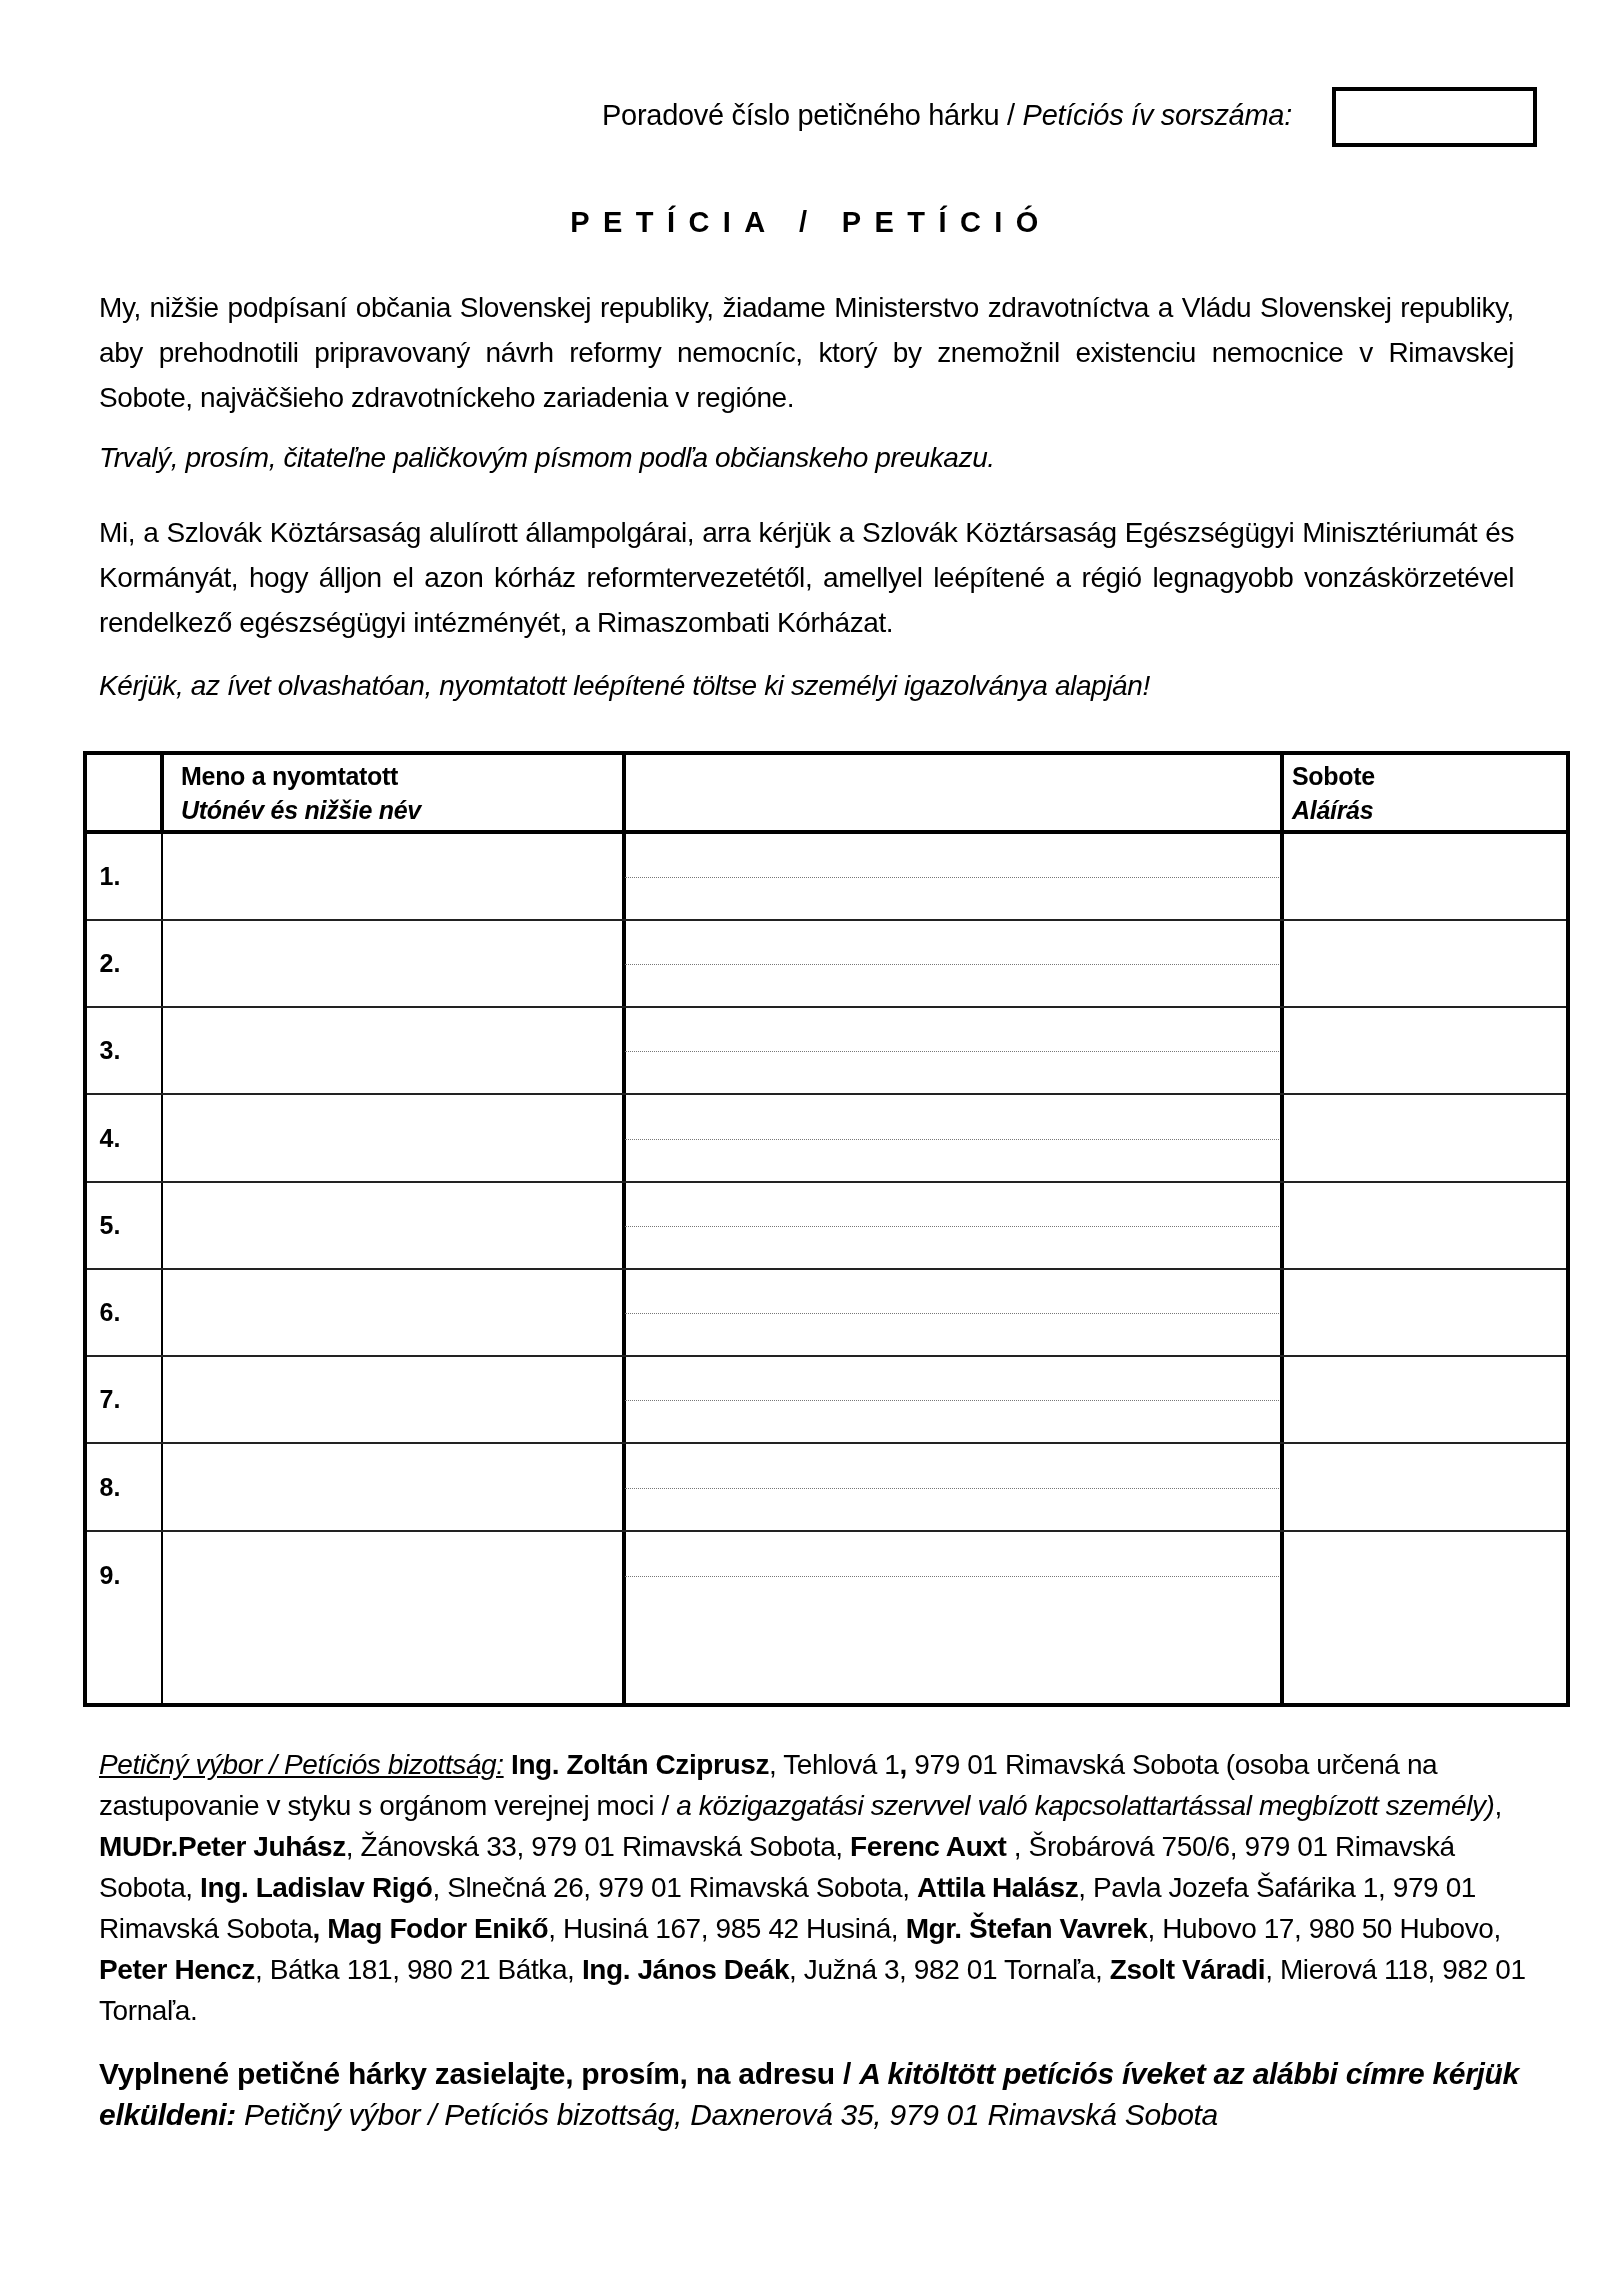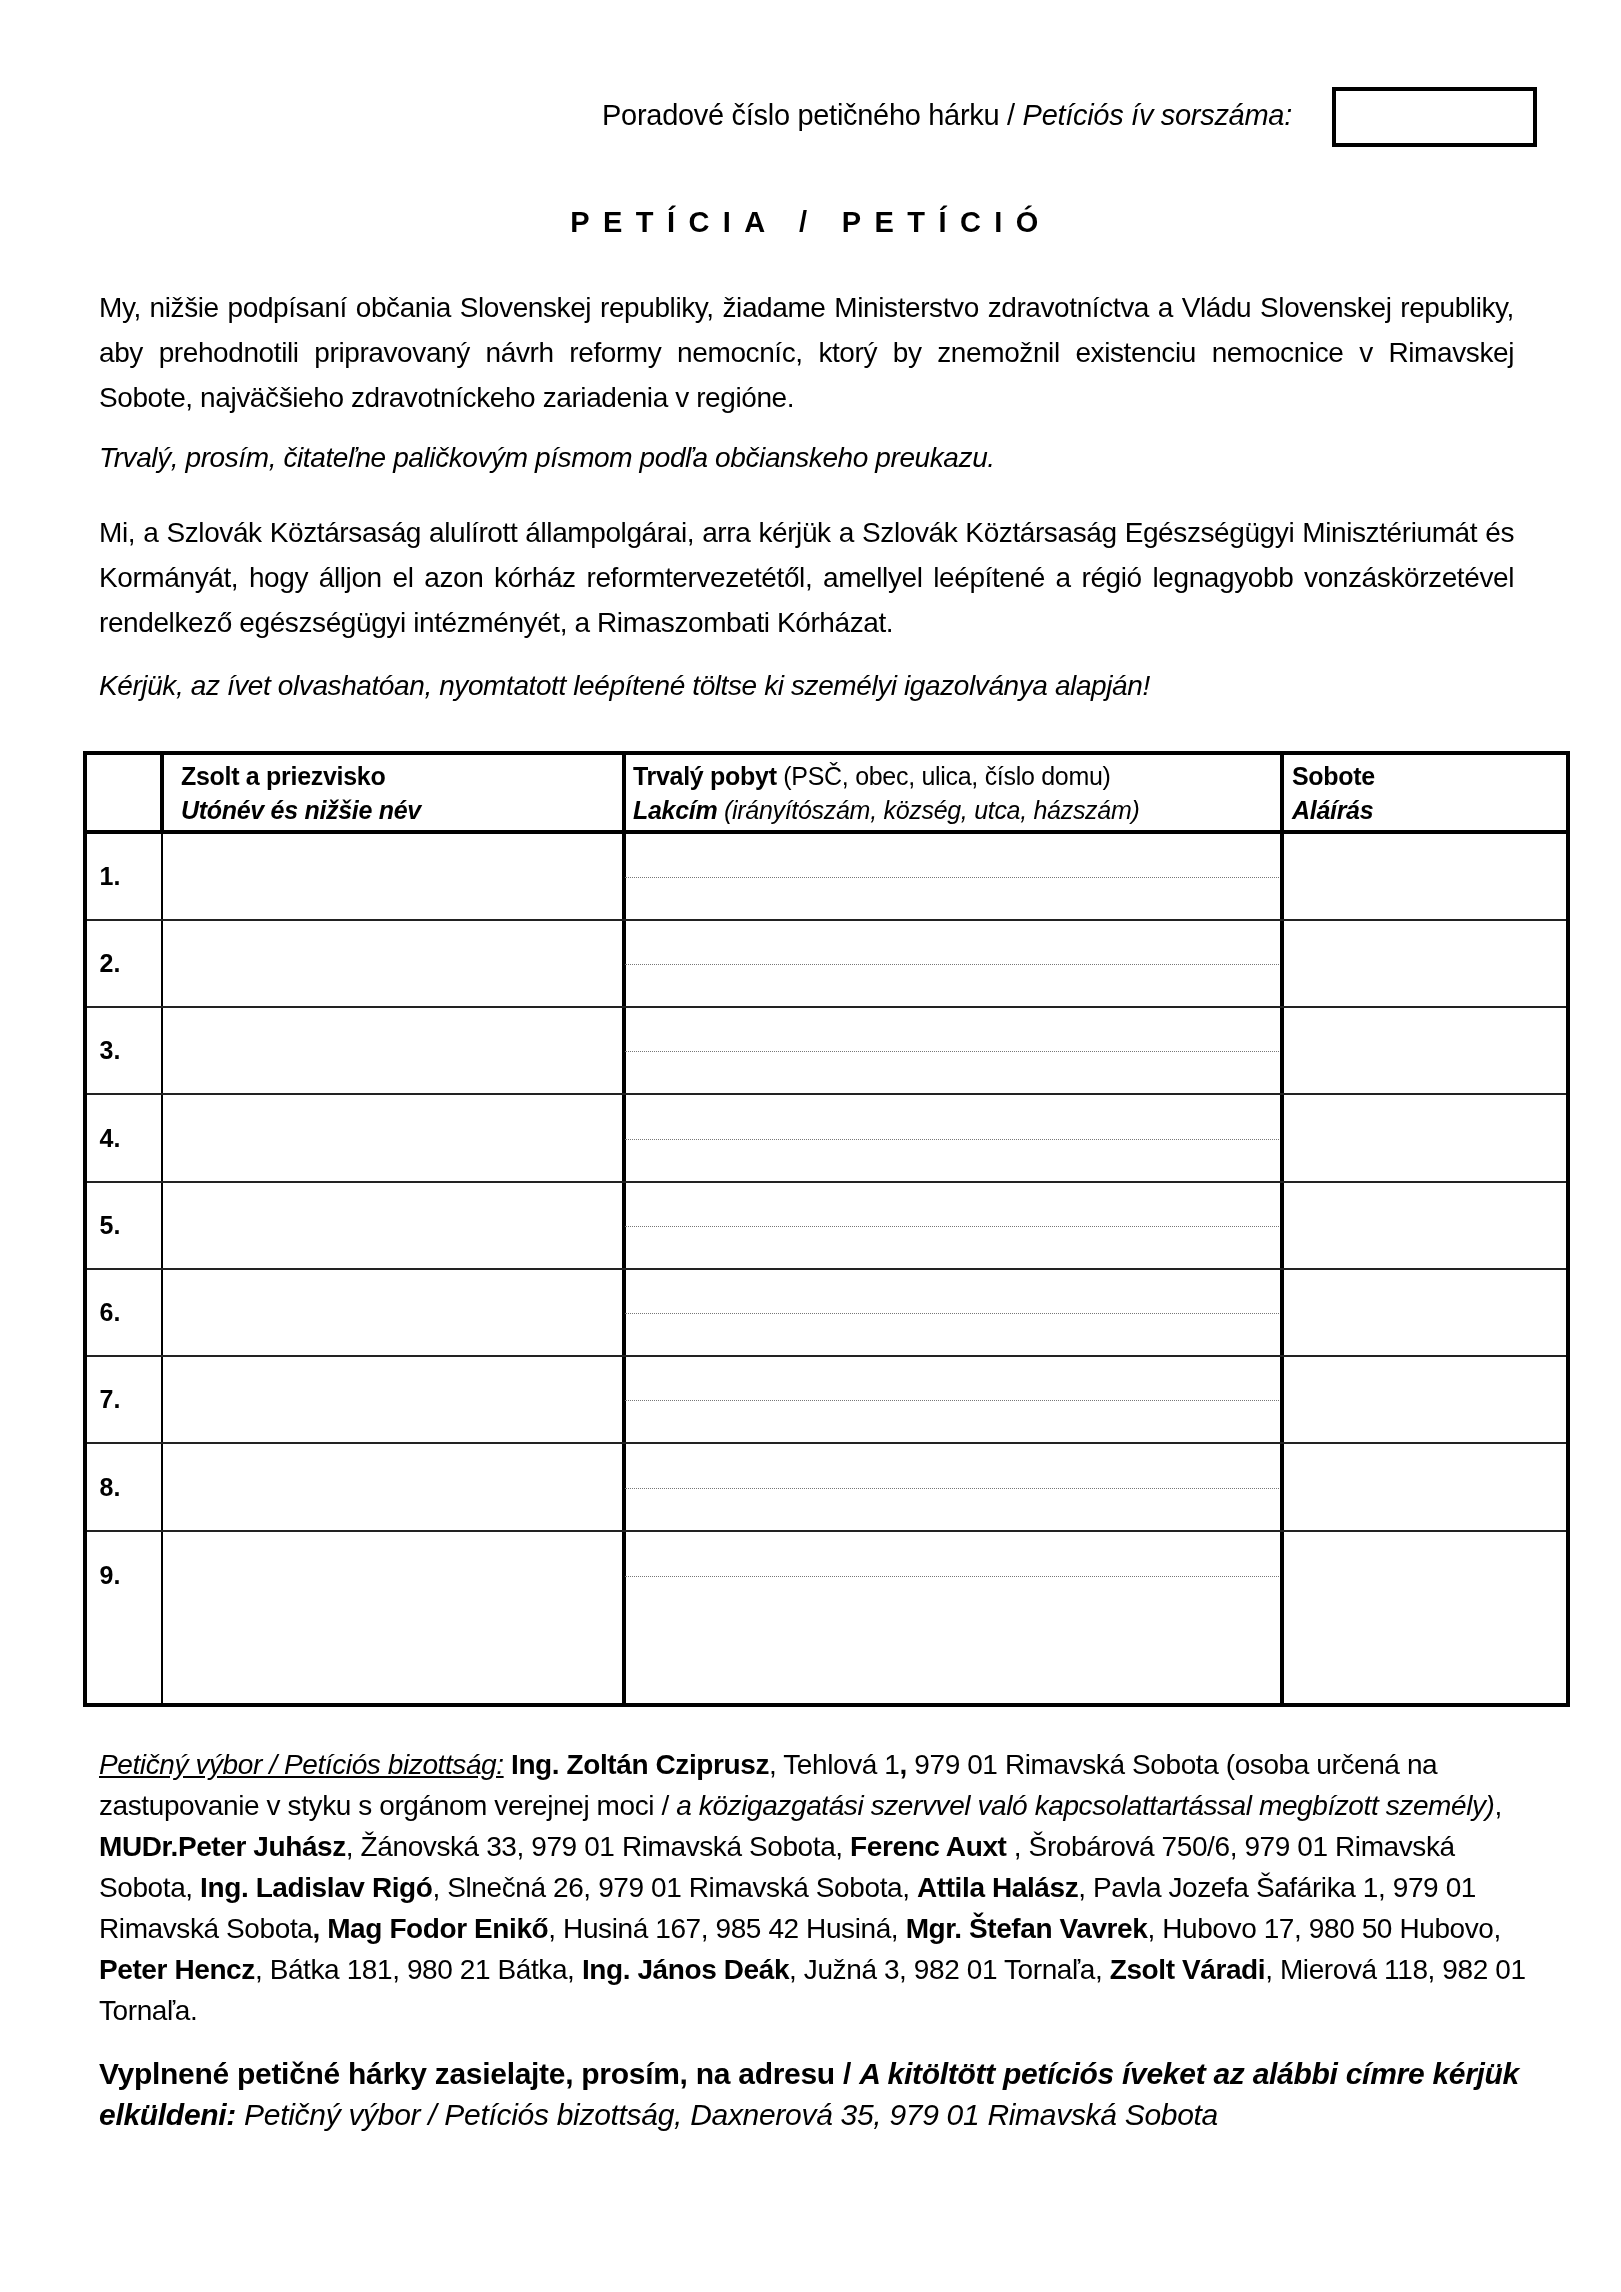--- a/index.html
+++ b/index.html
@@ -94,26 +94,22 @@
 <div class="abs title">PETÍCIA / PETÍCIÓ</div>
 
 <div class="abs para" style="top:285px;">My, nižšie podpísaní občania Slovenskej republiky, žiadame Ministerstvo zdravotníctva a Vládu Slovenskej republiky, aby prehodnotili pripravovaný návrh reformy nemocníc, ktorý by znemožnil existenciu nemocnice  v Rimavskej Sobote, najväčšieho zdravotníckeho zariadenia v regióne.</div>
 <div class="abs para italic" style="top:435px;">Trvalý, prosím, čitateľne paličkovým písmom podľa občianskeho preukazu.</div>
 <div class="abs para" style="top:510px;">Mi, a Szlovák Köztársaság alulírott állampolgárai, arra kérjük a Szlovák Köztársaság Egészségügyi Minisztériumát és Kormányát, hogy álljon el azon kórház reformtervezetétől, amellyel leépítené a régió legnagyobb vonzáskörzetével rendelkező egészségügyi intézményét, a Rimaszombati Kórházat.</div>
 <div class="abs para italic" style="top:663px;">Kérjük, az ívet olvashatóan, nyomtatott leépítené töltse ki személyi igazolványa alapján!</div>
 
 <div class="abs sig-table">
   <div class="tbl-header">
     <div class="hdr-cell" style="left:94px;">
-      <b>Zsolt a priezvisko</b><br>
+      <b>Meno a nyomtatott</b><br>
       <b><i>Utónév és nižšie név</i></b>
-    </div>
-    <div class="hdr-cell" style="left:546px;">
-      <b>Trvalý pobyt</b><span> (PSČ, obec, ulica, číslo  domu)</span><br>
-      <b><i>Lakcím</i></b><i> (irányítószám, község, utca, házszám)</i>
     </div>
     <div class="hdr-cell" style="left:1205px;">
       <b>Sobote</b><br>
       <b><i>Aláírás</i></b>
     </div>
   </div>
 
   <div class="vline thick" style="left:73px;top:0;height:79px;"></div>
   <div class="vline thin" style="left:74px;top:79px;"></div>
   <div class="vline thick" style="left:535px;"></div>

